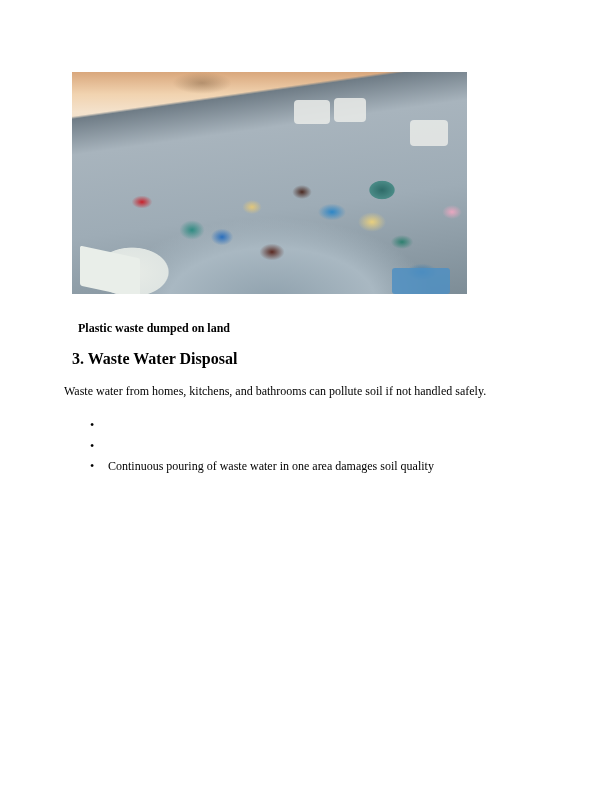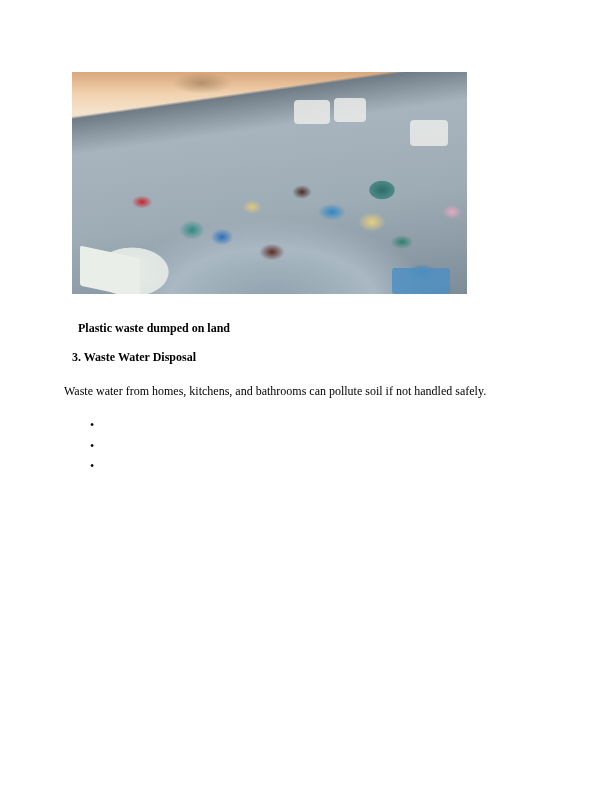--- a/index.html
+++ b/index.html
@@ -46,21 +46,21 @@
   .photo .chair {
     position: absolute; left: 320px; top: 196px; width: 58px; height: 26px;
     background: #4f8fc2; opacity: 0.85; border-radius: 3px;
   }
   .caption {
     position: absolute; left: 72px; top: 315px;
     font-size: 12px; font-weight: bold; margin: 6px;
   }
   .heading {
     position: absolute; left: 72px; top: 350px;
-    font-size: 12px; font-weight: bold; margin: 0;
+    font-size: 16px; font-weight: bold; margin: 0;
   }
   .para {
     position: absolute; left: 64px; top: 384px;
     font-size: 12px; margin: 0;
   }
   .bullets {
     position: absolute; left: 72px; top: 418px; margin: 0; padding: 0; list-style: none;
     font-size: 12px;
   }
   .bullets li { position: relative; height: 20.5px; padding-left: 36px; }
@@ -88,14 +88,15 @@
 
 <ul class="bullets">
   <li>
     <span class="dot">•</span>
   </li>
   <li>
     <span class="dot">•</span>
   </li>
   <li>
     <span class="dot">•</span>
+    <span>Continuous pouring of waste water in one area damages soil quality</span>
   </li>
 </ul>
 
 </body></html>

